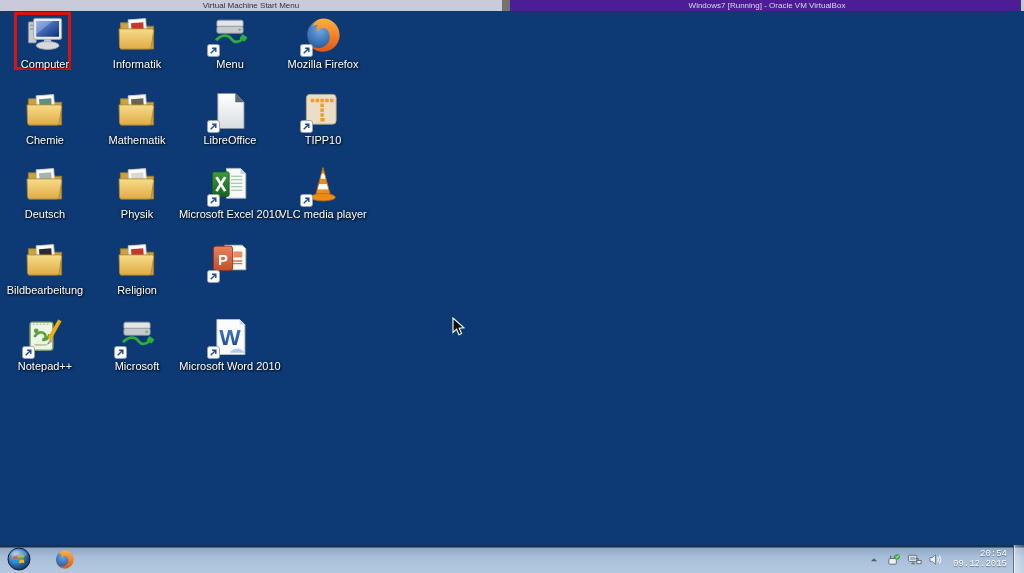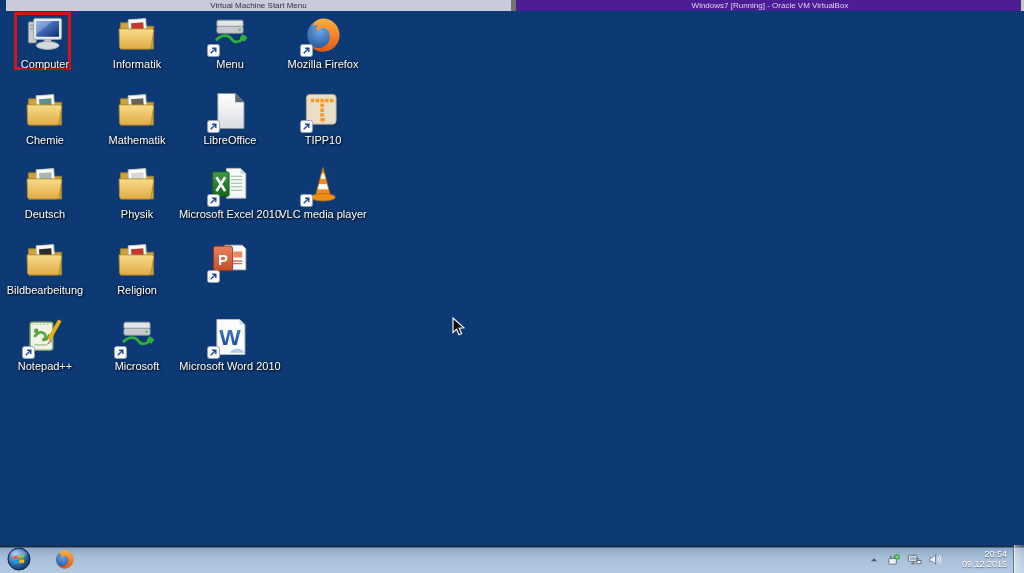--- a/index.html
+++ b/index.html
@@ -2,21 +2,21 @@
 <html><head>
 <meta charset="utf-8">
 <style>
   * { margin:0; padding:0; box-sizing:border-box; }
   body { font-family:"Liberation Sans", sans-serif; background:#000; }
   #screen { position:relative; width:1024px; height:573px; overflow:hidden; background:#0d3a74; }
 
   
   #topbars { position:absolute; top:0; left:0; width:1024px; height:11px; display:flex; }
   .tbar { height:11px; font-size:8px; line-height:11px; text-align:center; overflow:hidden; white-space:nowrap; }
-  #tbar-left  { width:510px; background:#c9cbda; color:#2f3042; border-right:5px solid #737373;margin-left:6px; }
+  #tbar-left  { width:510px; background:#c9cbda; color:#2f3042; border-right:8px solid #737373; }
   #tbar-right { flex:1; background:#4c1d95; color:#d9daec; position:relative; }
   #tbar-right .edge { position:absolute; right:0; top:0; width:4px; height:11px; background:#c4c6d6; border-left:1px solid #3a3a5a; }
 
   
   #desktop { position:absolute; top:11px; left:0; width:1024px; height:534px; }
   .desk-icon { position:absolute; width:92px; text-align:center; cursor:default; }
   .ic-art { position:relative; width:42px; height:42px; margin:0 auto; }
   .ic-art svg.main { width:42px; height:42px; display:block; }
   .sc { position:absolute; left:-2px; bottom:-1px; width:13px; height:13px; }
   .ic-label { margin-top:2px; width:110px; margin-left:-9px; font-size:11px; line-height:12px; color:#fff;
@@ -26,21 +26,21 @@
   
   #cursor { position:absolute; left:452px; top:317px; width:13px; height:20px; pointer-events:none; }
 
   
   #taskbar { position:absolute; bottom:0; left:0; width:1024px; height:28px;
              background:linear-gradient(180deg,#16324f 0,#16324f 2px,#8ea7c4 3px,#a9bfd9 45%,#b4c9e1 100%); display:flex; align-items:center; }
   #start-btn { width:28px; height:26px; margin-left:5px; display:flex; align-items:center; justify-content:center; }
   #start-btn svg { width:24px; height:24px; }
   .task-app { width:34px; height:26px; margin-left:14px; display:flex; align-items:center; justify-content:center; }
   .task-app svg { width:23px; height:23px; }
-  #tray { position:absolute; right:0; top:0; height:28px; display:flex; align-items:center; }
+  #tray { position:absolute; right:0; top:0; height:28px; display:flex; align-items:center;font-family:Liberation Mono, monospace; }
   .tray-ic { width:18px; height:16px; margin-right:3px; display:flex; align-items:center; justify-content:center; }
   .tray-ic svg { width:15px; height:15px; }
   #tray-arrow { width:14px; }
   #clock { width:56px; text-align:right; margin:0 6px 0 4px; color:#fff; font-size:9px; line-height:10.5px;
            text-shadow:0 1px 1px rgba(0,0,0,.45); }
   #show-desktop { width:11px; height:28px; background:linear-gradient(90deg,rgba(255,255,255,.45),rgba(255,255,255,.18));
                   border-left:1px solid rgba(20,40,60,.55); box-shadow:inset 1px 0 0 rgba(255,255,255,.5); }
   #shared-defs { position:absolute; width:0; height:0; }
 </style>
 </head>

